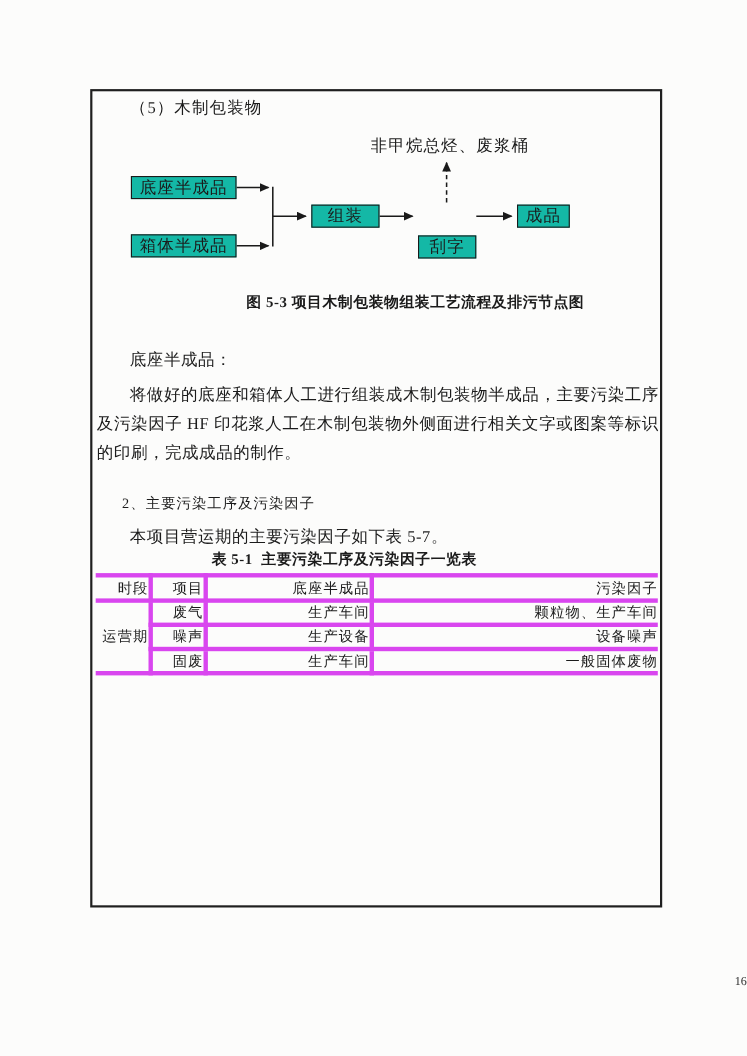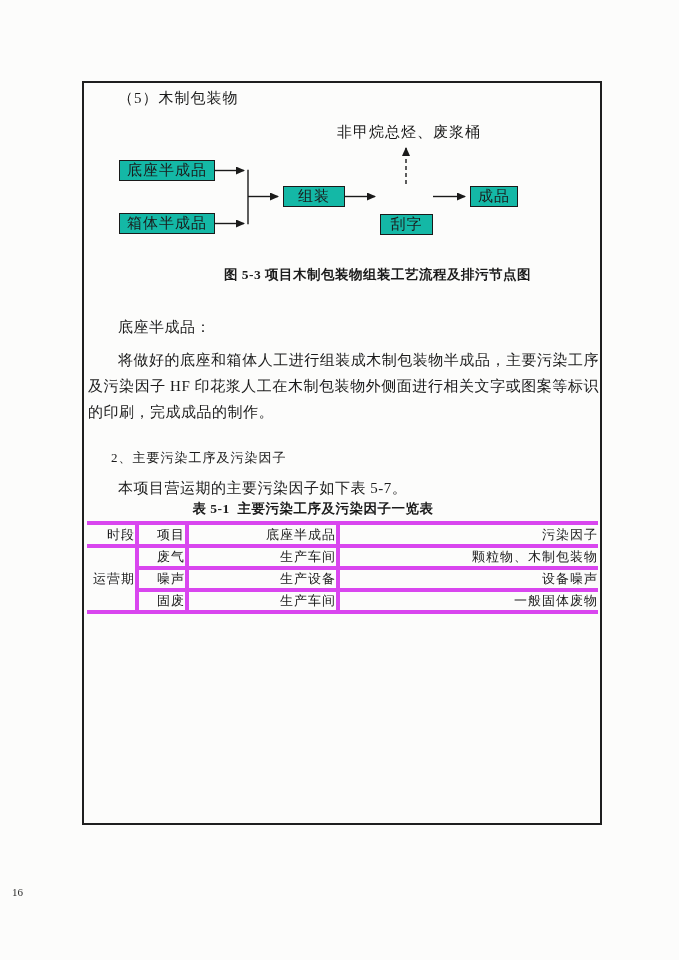--- a/index.html
+++ b/index.html
@@ -90,21 +90,21 @@
     letter-spacing: 1px;
     padding: 0;
   }
   table.ptable .hrow td { height: 23px; }
   table.ptable .drow td { height: 22px; }
   table.ptable td.b-first { border-left: none; }
   table.ptable td.b-last  { border-right: none; margin-top: 16px; }
 
   .page-number {
     left: 0; top: 886px; width: 679px;
-    text-align: left; font-size: 11px; color: #2c2c2c; padding-left: 12px;
+    text-align: right; font-size: 11px; color: #2c2c2c; padding-left: 12px;
   }
 </style>
 </head>
 <body>
 
 <div class="page-frame"></div>
 
 <div class="abs h3-heading">（5）木制包装物</div>
 
 <div class="abs flowchart">
@@ -163,21 +163,21 @@
       <tr class="hrow">
         <td class="b-first">时段</td>
         <td>项目</td>
         <td>底座半成品</td>
         <td class="b-last">污染因子</td>
       </tr>
       <tr class="drow">
         <td class="b-first" rowspan="3">运营期</td>
         <td>废气</td>
         <td>生产车间</td>
-        <td class="b-last">颗粒物、木制包装物</td>
+        <td class="b-last">颗粒物、生产车间</td>
       </tr>
       <tr class="drow">
         <td>噪声</td>
         <td>生产设备</td>
         <td class="b-last">设备噪声</td>
       </tr>
       <tr class="drow">
         <td>固废</td>
         <td>生产车间</td>
         <td class="b-last">一般固体废物</td>

